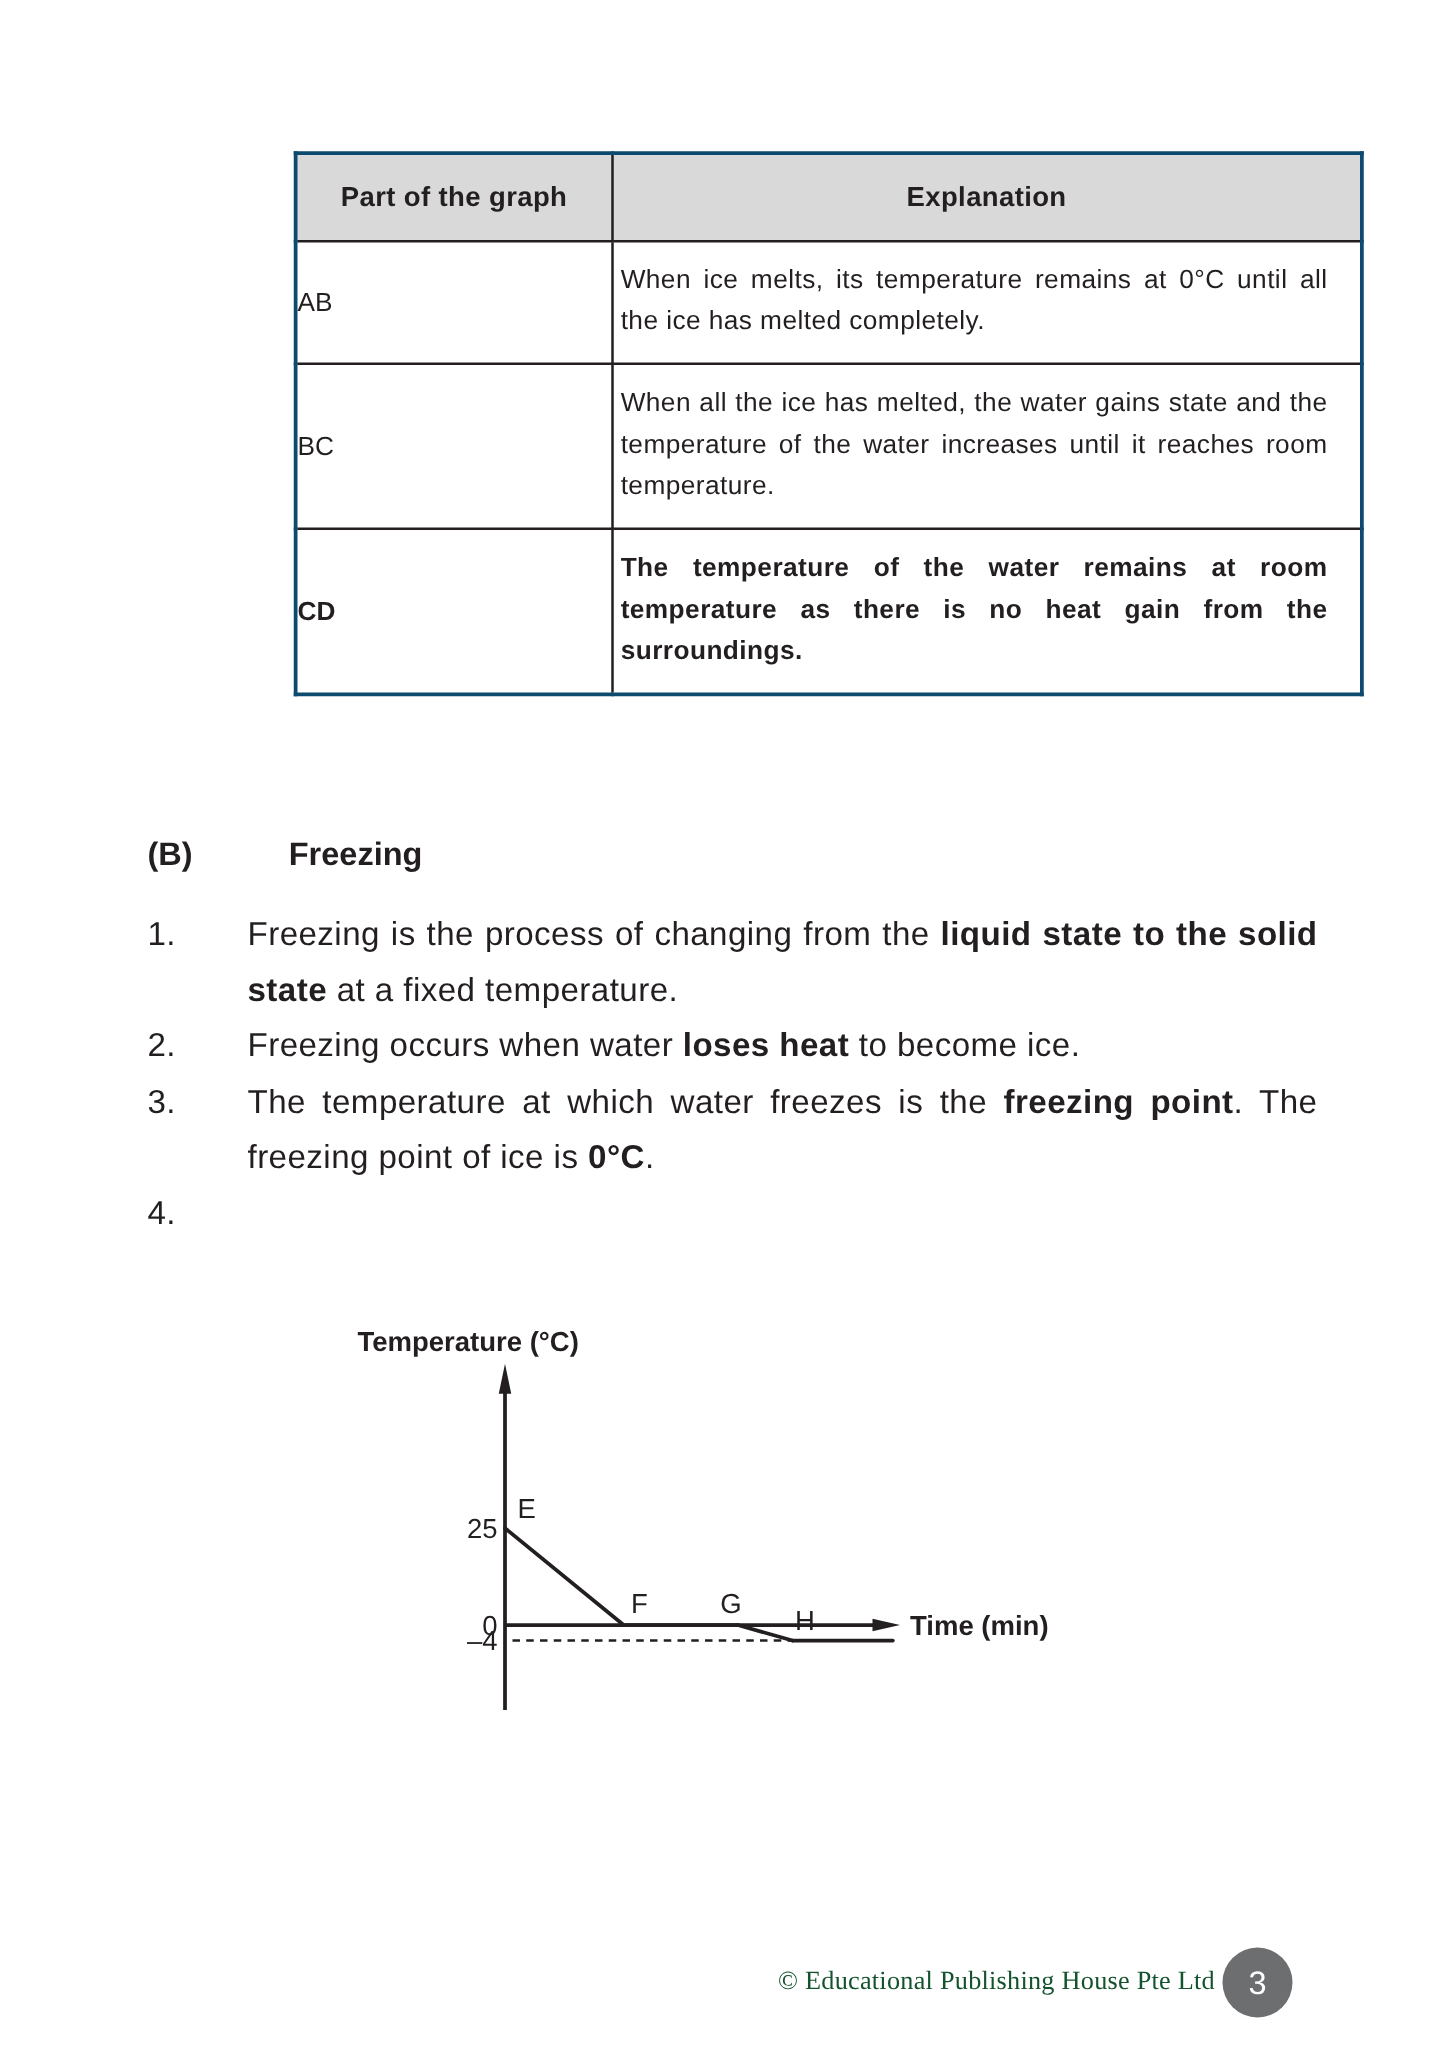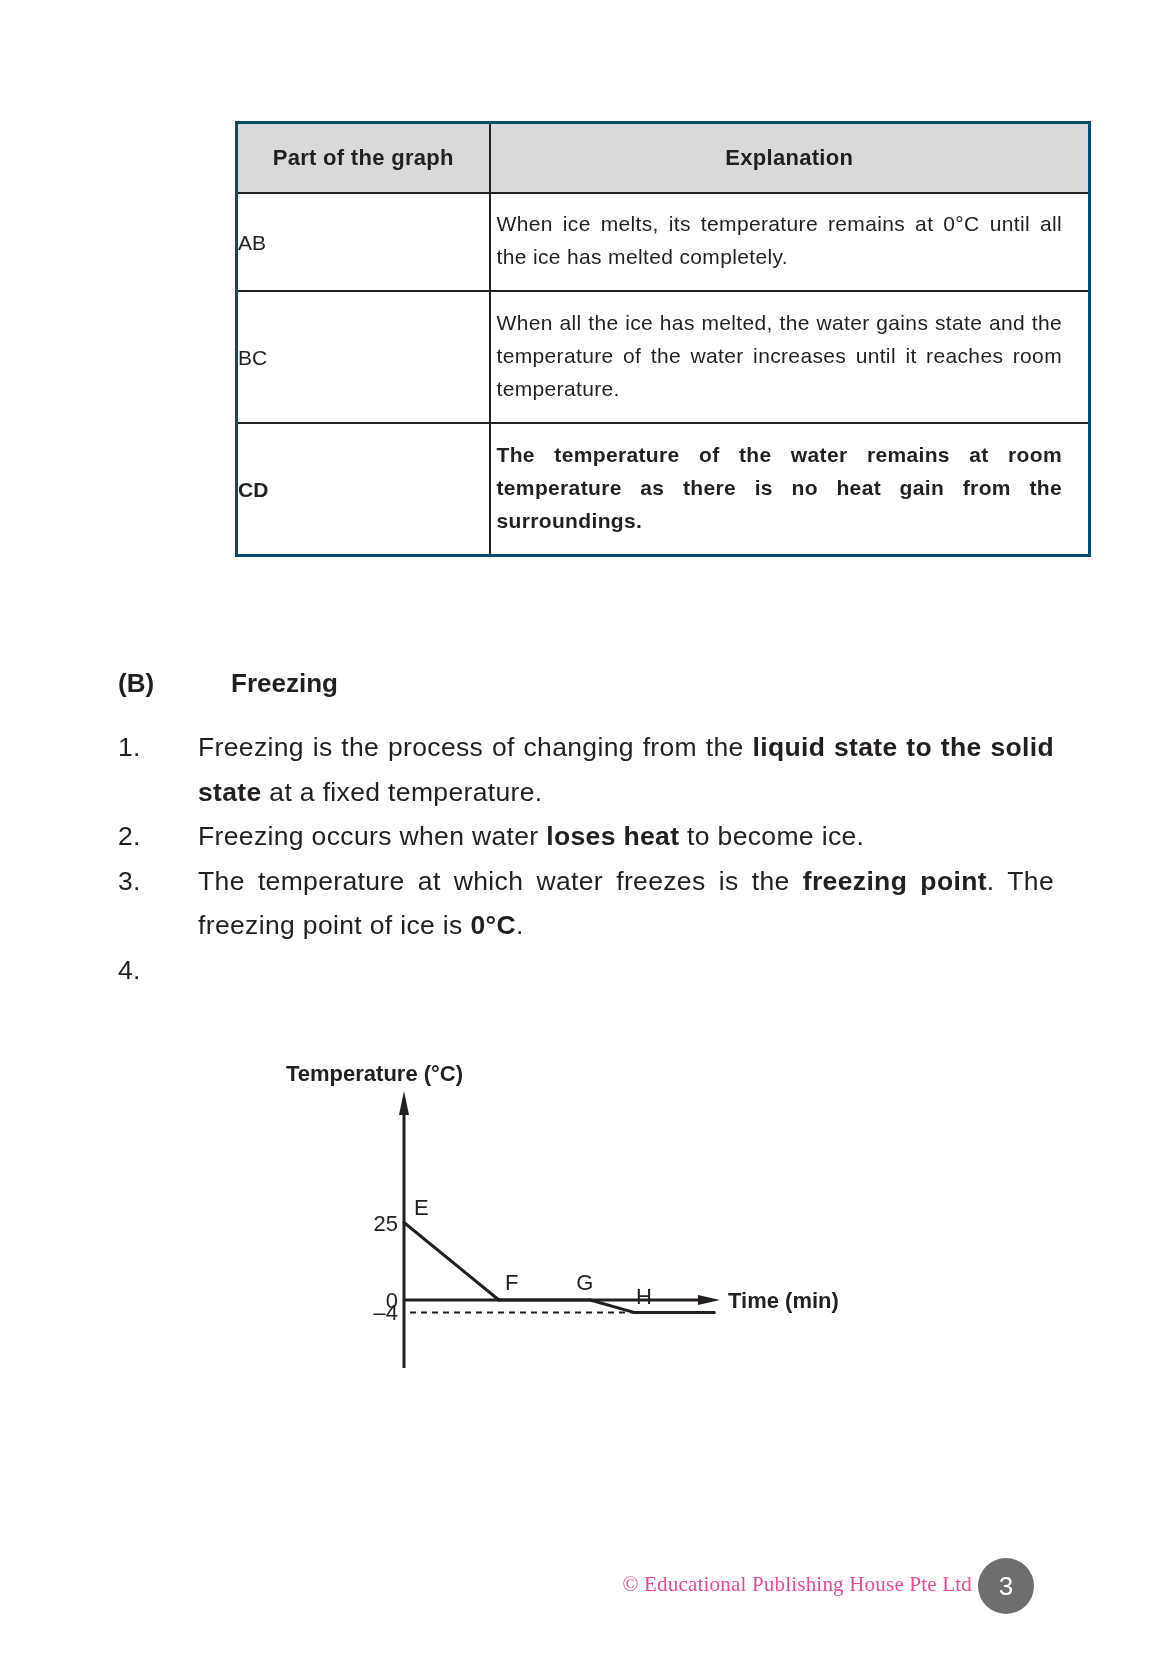--- a/index.html
+++ b/index.html
@@ -29,21 +29,21 @@
   .li { position: relative; padding-left: 80px; text-align: justify; letter-spacing: 0.35px; }
   .li .num { position: absolute; left: 0; top: 0; }
   .li b { font-weight: bold; }
 
   
   #chart { position: absolute; left: 280px; top: 1085px; width: 600px; height: 300px; overflow: visible; }
   #chart text { font-family: "Liberation Sans", "DejaVu Sans", sans-serif; fill: #231f20; }
 
   
   .footer { position: absolute; top: 1556px; left: 560px; width: 500px; height: 60px; }
-  .footer .copy { position: absolute; right: 88px; top: 16px; font-size: 21px; color: #ec4899;
+  .footer .copy { position: absolute; right: 88px; top: 16px; font-size: 21px; color: #14532d;
                   font-family: "Liberation Serif", "DejaVu Serif", serif; white-space: nowrap; letter-spacing: 0.2px; text-align: center; }
   .footer .pg { position: absolute; right: 26px; top: 2px; width: 56px; height: 56px; border-radius: 50%;
                 background: #6d6e70; color: #ffffff; font-size: 26px; line-height: 56px; text-align: center; }
 </style>
 </head>
 <body>
 
 <table class="tbl">
   <colgroup>
       <col class="c1">

